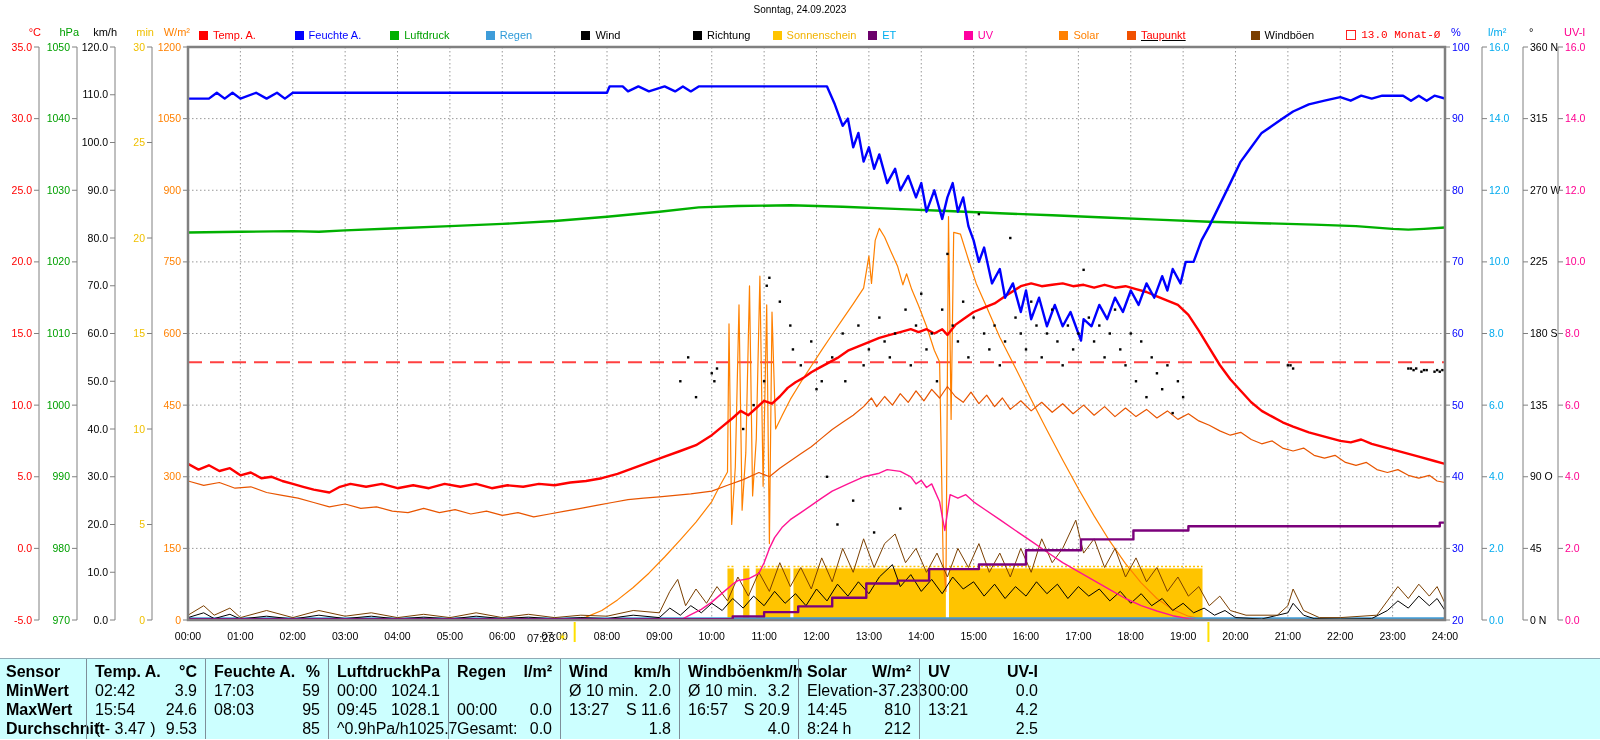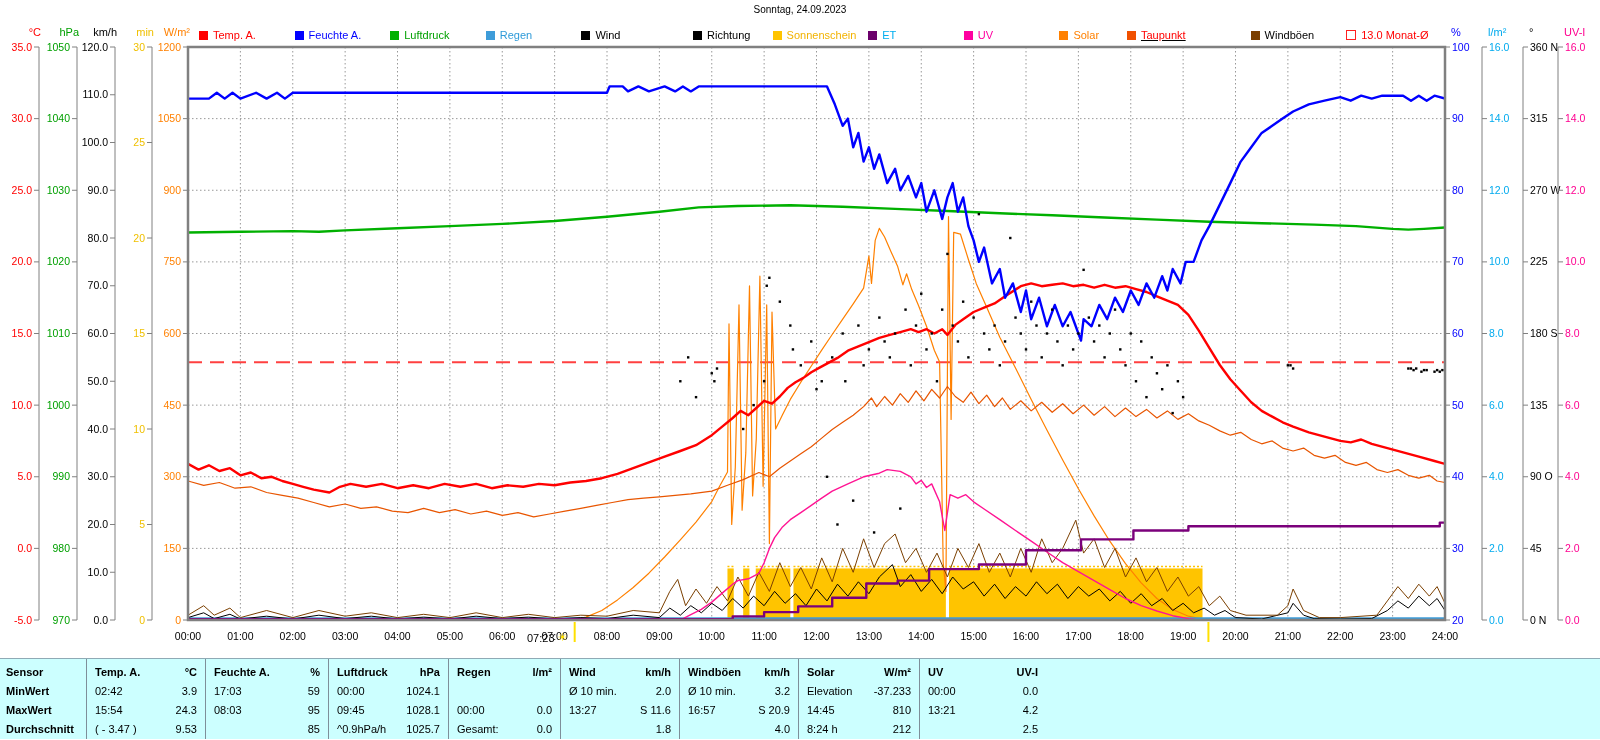--- a/index.html
+++ b/index.html
@@ -11,21 +11,21 @@
   .legend-item{position:absolute;top:29px;display:flex;align-items:center;font-size:11px;white-space:nowrap;}
   .legend-box{width:9px;height:9px;margin-right:5px;display:inline-block;}
   .legend-box.outline{background:transparent !important;border:1.6px solid #FF2020;width:8px;height:8px;}
   #chart{position:absolute;top:0;left:0;}
   .marker{position:absolute;font-size:11px;color:#000;display:flex;align-items:center;gap:3px;}
   .sun{color:#FFE000;font-size:11px;}
   .sun.pale{color:#FFF2A0;}
   #stats{position:absolute;top:658px;left:0;width:1600px;height:80px;background:#CCFFFF;
          border-top:1px solid #8FAAB5;display:grid;
          grid-template-columns:86px 119px 123px 120px 112px 119px 119px 121px 127px 1fr;
-         font-size:11px;color:#000;}
+         font-size:16px;color:#000;}
   .tcol{padding-top:4px;}
   .tcol.sep{border-left:1px solid #7E8F99;}
   .trow{height:19px;line-height:18px;display:flex;justify-content:space-between;padding:0 8px 0 8px;white-space:nowrap;}
   .trow .val{text-align:right;}
   .hdr{font-weight:bold;}
   .tcol.first .trow{font-weight:bold;padding-left:6px;}
 </style>
 </head>
 <body>
 
@@ -73,21 +73,21 @@
         <span style="color: rgb(255, 128, 0);">Solar</span>
       </div>
       <div class="legend-item" style="left: 1127px; text-decoration: underline;">
         <span class="legend-box" style="background: rgb(240, 80, 0);"></span>
         <span style="color: rgb(255, 0, 0);">Taupunkt</span>
       </div>
       <div class="legend-item" style="left: 1250.6px;">
         <span class="legend-box" style="background: rgb(123, 63, 0);"></span>
         <span style="color: rgb(0, 0, 0);">Windböen</span>
       </div>
-      <div class="legend-item" style="left: 1346.2px;">
+      <div class="legend-item" style="left: 1346.2px; font-family: Liberation Mono, monospace;">
         <span class="legend-box outline"></span>
         <span style="color: rgb(255, 0, 0);">13.0 Monat-Ø</span>
       </div>
     </div>
   <svg id="chart" width="1600" height="655">
       <g>
         <line x1="240.375" y1="47" x2="240.375" y2="620" stroke="#989898" stroke-width="1" stroke-dasharray="1.5,2.5"></line>
         <line x1="292.75" y1="47" x2="292.75" y2="620" stroke="#989898" stroke-width="1" stroke-dasharray="1.5,2.5"></line>
         <line x1="345.125" y1="47" x2="345.125" y2="620" stroke="#989898" stroke-width="1" stroke-dasharray="1.5,2.5"></line>
         <line x1="397.5" y1="47" x2="397.5" y2="620" stroke="#989898" stroke-width="1" stroke-dasharray="1.5,2.5"></line>
@@ -515,21 +515,21 @@
         <div class="trow hdr">
           <span>Temp. A.</span>
           <span class="val">°C</span>
         </div>
         <div class="trow">
           <span>02:42</span>
           <span class="val">3.9</span>
         </div>
         <div class="trow">
           <span>15:54</span>
-          <span class="val">24.3</span>
+          <span class="val">24.6</span>
         </div>
         <div class="trow">
           <span>( - 3.47 )</span>
           <span class="val">9.53</span>
         </div>
       </div>
       <div class="tcol sep">
         <div class="trow hdr">
           <span>Feuchte A.</span>
           <span class="val">%</span>

